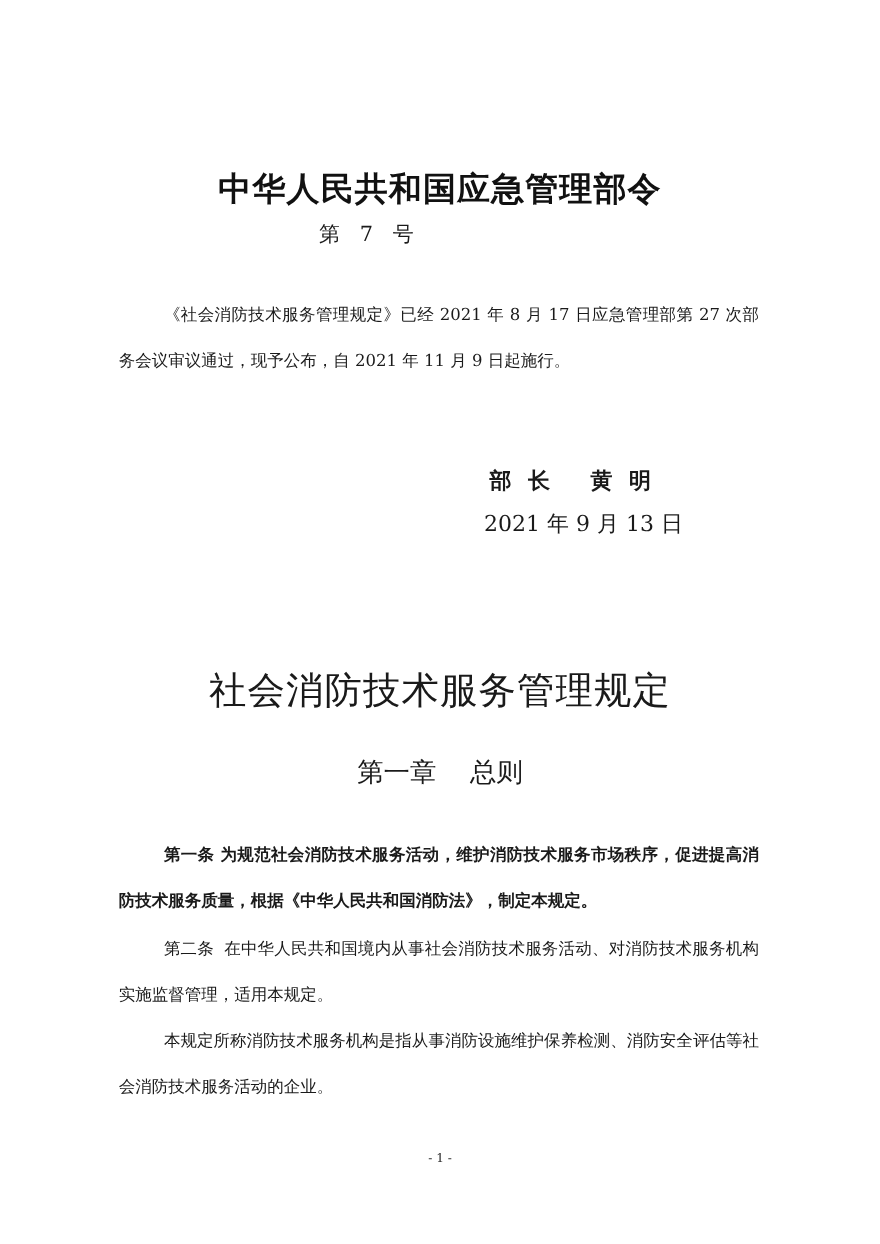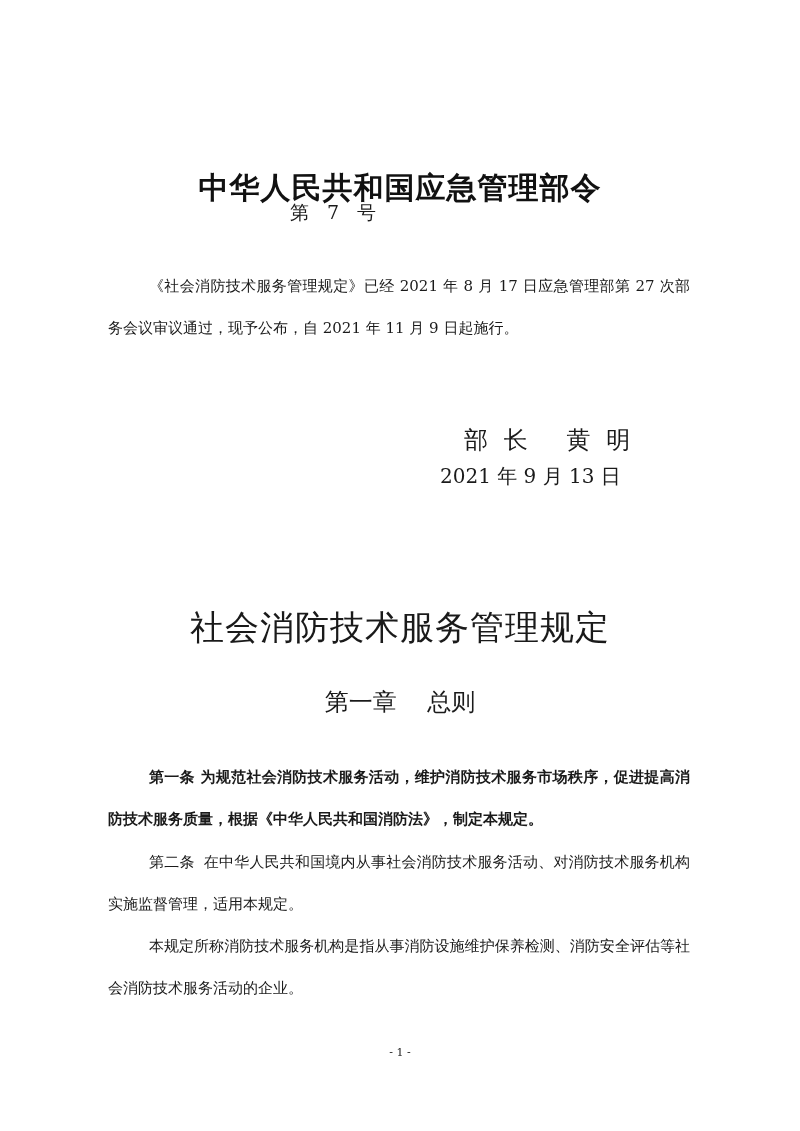--- a/index.html
+++ b/index.html
@@ -1,27 +1,27 @@
 <!DOCTYPE html>
 <html><head>
   <meta charset="utf-8">
   <style>
     html, body { margin: 0; padding: 0; background: #ffffff; }
     body { width: 800px; height: 1131px; position: relative; overflow: hidden;
            font-family: "DejaVu Serif", "Liberation Serif", serif; color: #1a1a1a; }
     .page { position: absolute; left: 0; top: 0; width: 800px; height: 1131px; }
     .title-main { position: absolute; top: 152px; left: 0; width: 800px; text-align: center;
                   font-family: "DejaVu Sans", "Liberation Sans", sans-serif; font-weight: bold;
-                  font-size: 30px; letter-spacing: 1px; color: #111; margin-top: 16px; }
+                  font-size: 30px; letter-spacing: 1px; color: #111; }
     .order-no { position: absolute; top: 200px; left: 0; width: 672px; text-align: center;
                 font-size: 19px; letter-spacing: 6px; }
     .para { position: absolute; left: 108px; width: 582px; font-size: 15px; line-height: 42px;
             text-align: justify; text-indent: 41px; }
     .p-intro { top: 265px; }
-    .sign-title { position: absolute; top: 424px; left: 464px; font-size: 24px; letter-spacing: 4px; white-space: pre; }
+    .sign-title { position: absolute; top: 424px; left: 445px; font-size: 20px; letter-spacing: 4px; white-space: pre; font-weight: bold; }
     .sign-date { position: absolute; top: 463px; left: 440px; font-size: 20px; white-space: nowrap; text-align: right; }
     .title-reg { position: absolute; top: 605px; left: 0; width: 800px; text-align: center;
                  font-size: 34px; letter-spacing: 1px; }
     .chapter { position: absolute; top: 686px; left: 0; width: 800px; text-align: center;
                font-size: 24px; white-space: pre; }
     .p-art1 { top: 756px; font-weight: bold; }
     .p-art2 { top: 843px; font-family: Liberation Mono, monospace; }
     .p-art2b { top: 925px; }
     .page-num { position: absolute; top: 1046px; left: 0; width: 800px; text-align: center;
                 font-size: 11px; }

